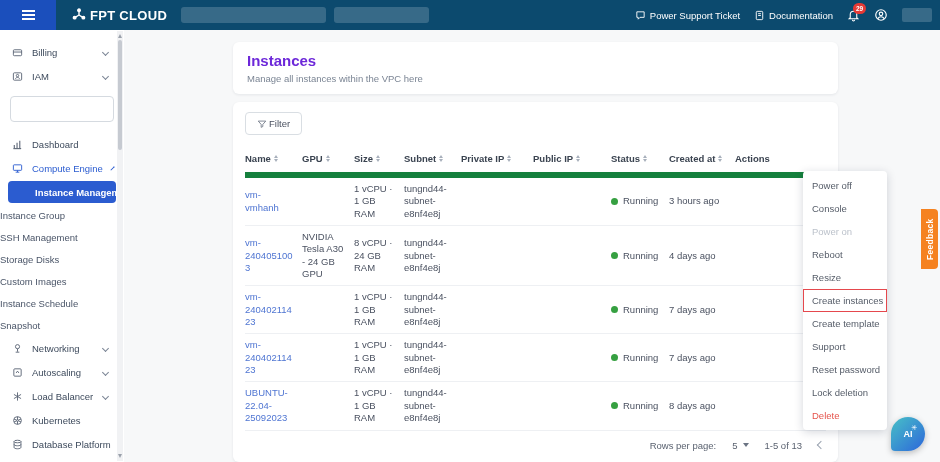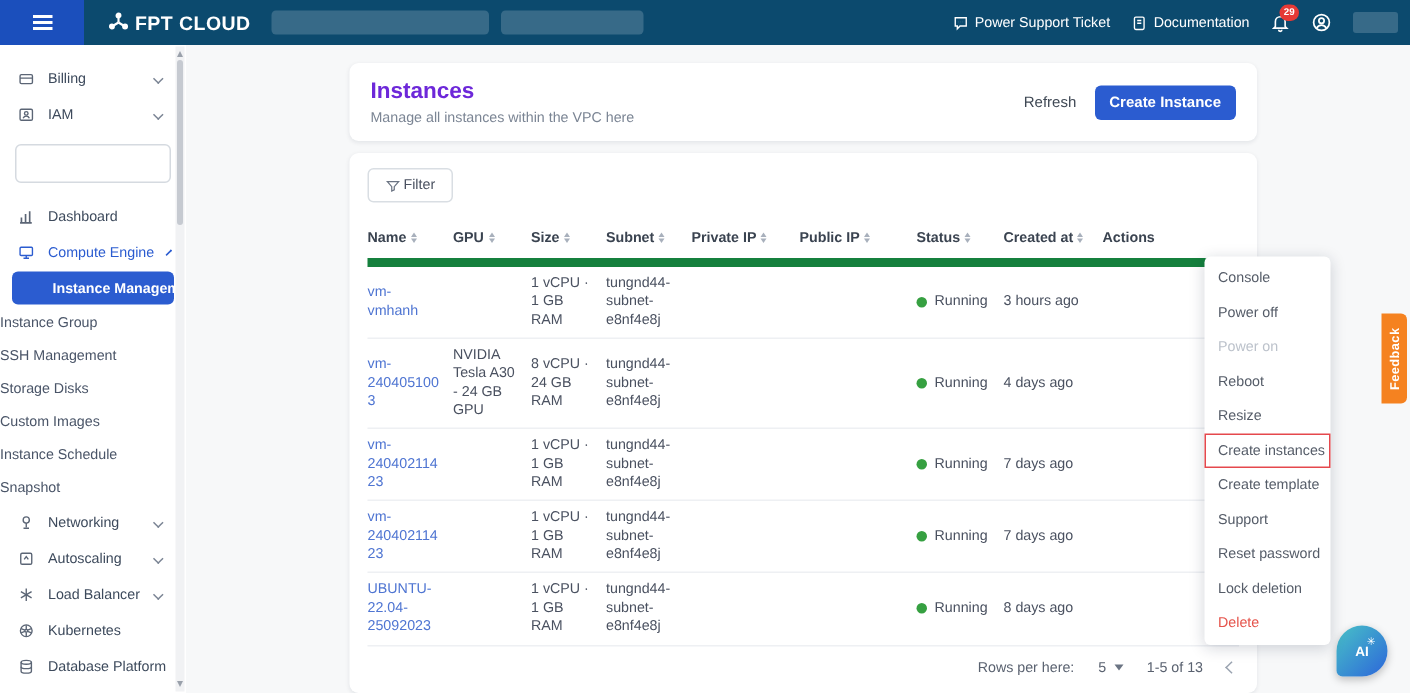--- a/index.html
+++ b/index.html
@@ -289,24 +289,20 @@
     </div>
 
     <div class="main">
       <div class="content">
 
         <div class="card header-card">
           <div>
             <div class="page-title">Instances</div>
             <div class="page-sub">Manage all instances within the VPC here</div>
           </div>
-          <div class="hdr-actions">
-            <span class="refresh">Refresh</span>
-            <button class="btn-primary">Create Instance</button>
-          </div>
         </div>
 
         <div class="card table-card">
           <button class="filter-btn">
             <span class="icon">
               <svg width="10" height="10" viewBox="0 0 24 24" fill="none" stroke="#6b7483" stroke-width="2">
                 <path d="M3 5h18l-7 8v5l-4 2v-7z"></path>
               </svg>
             </span>
             <span>Filter</span>
@@ -446,37 +442,37 @@
             <div class="cell status">
                 <span class="dot"></span>
                 <span>Running</span>
               </div>
             <div class="cell">8 days ago</div>
             <div class="cell"></div>
           </div>
 
           
           <div class="pagination">
-            <span>Rows per here:</span>
+            <span>Rows per page:</span>
             <span class="pg-select">
               <span>5</span>
               <span class="pg-caret"></span>
             </span>
             <span>1-5 of 13</span>
             <span class="pg-prev"></span>
           </div>
         </div>
 
       </div>
     </div>
   </div>
 
   <div class="ctx-menu">
+    <div class="ctx-item">Power off</div>
     <div class="ctx-item">Console</div>
-    <div class="ctx-item">Power off</div>
     <div class="ctx-item disabled">Power on</div>
     <div class="ctx-item">Reboot</div>
     <div class="ctx-item">Resize</div>
     <div class="ctx-item highlight">Create instances</div>
     <div class="ctx-item">Create template</div>
     <div class="ctx-item">Support</div>
     <div class="ctx-item">Reset password</div>
     <div class="ctx-item">Lock deletion</div>
     <div class="ctx-item danger">Delete</div>
   </div>

